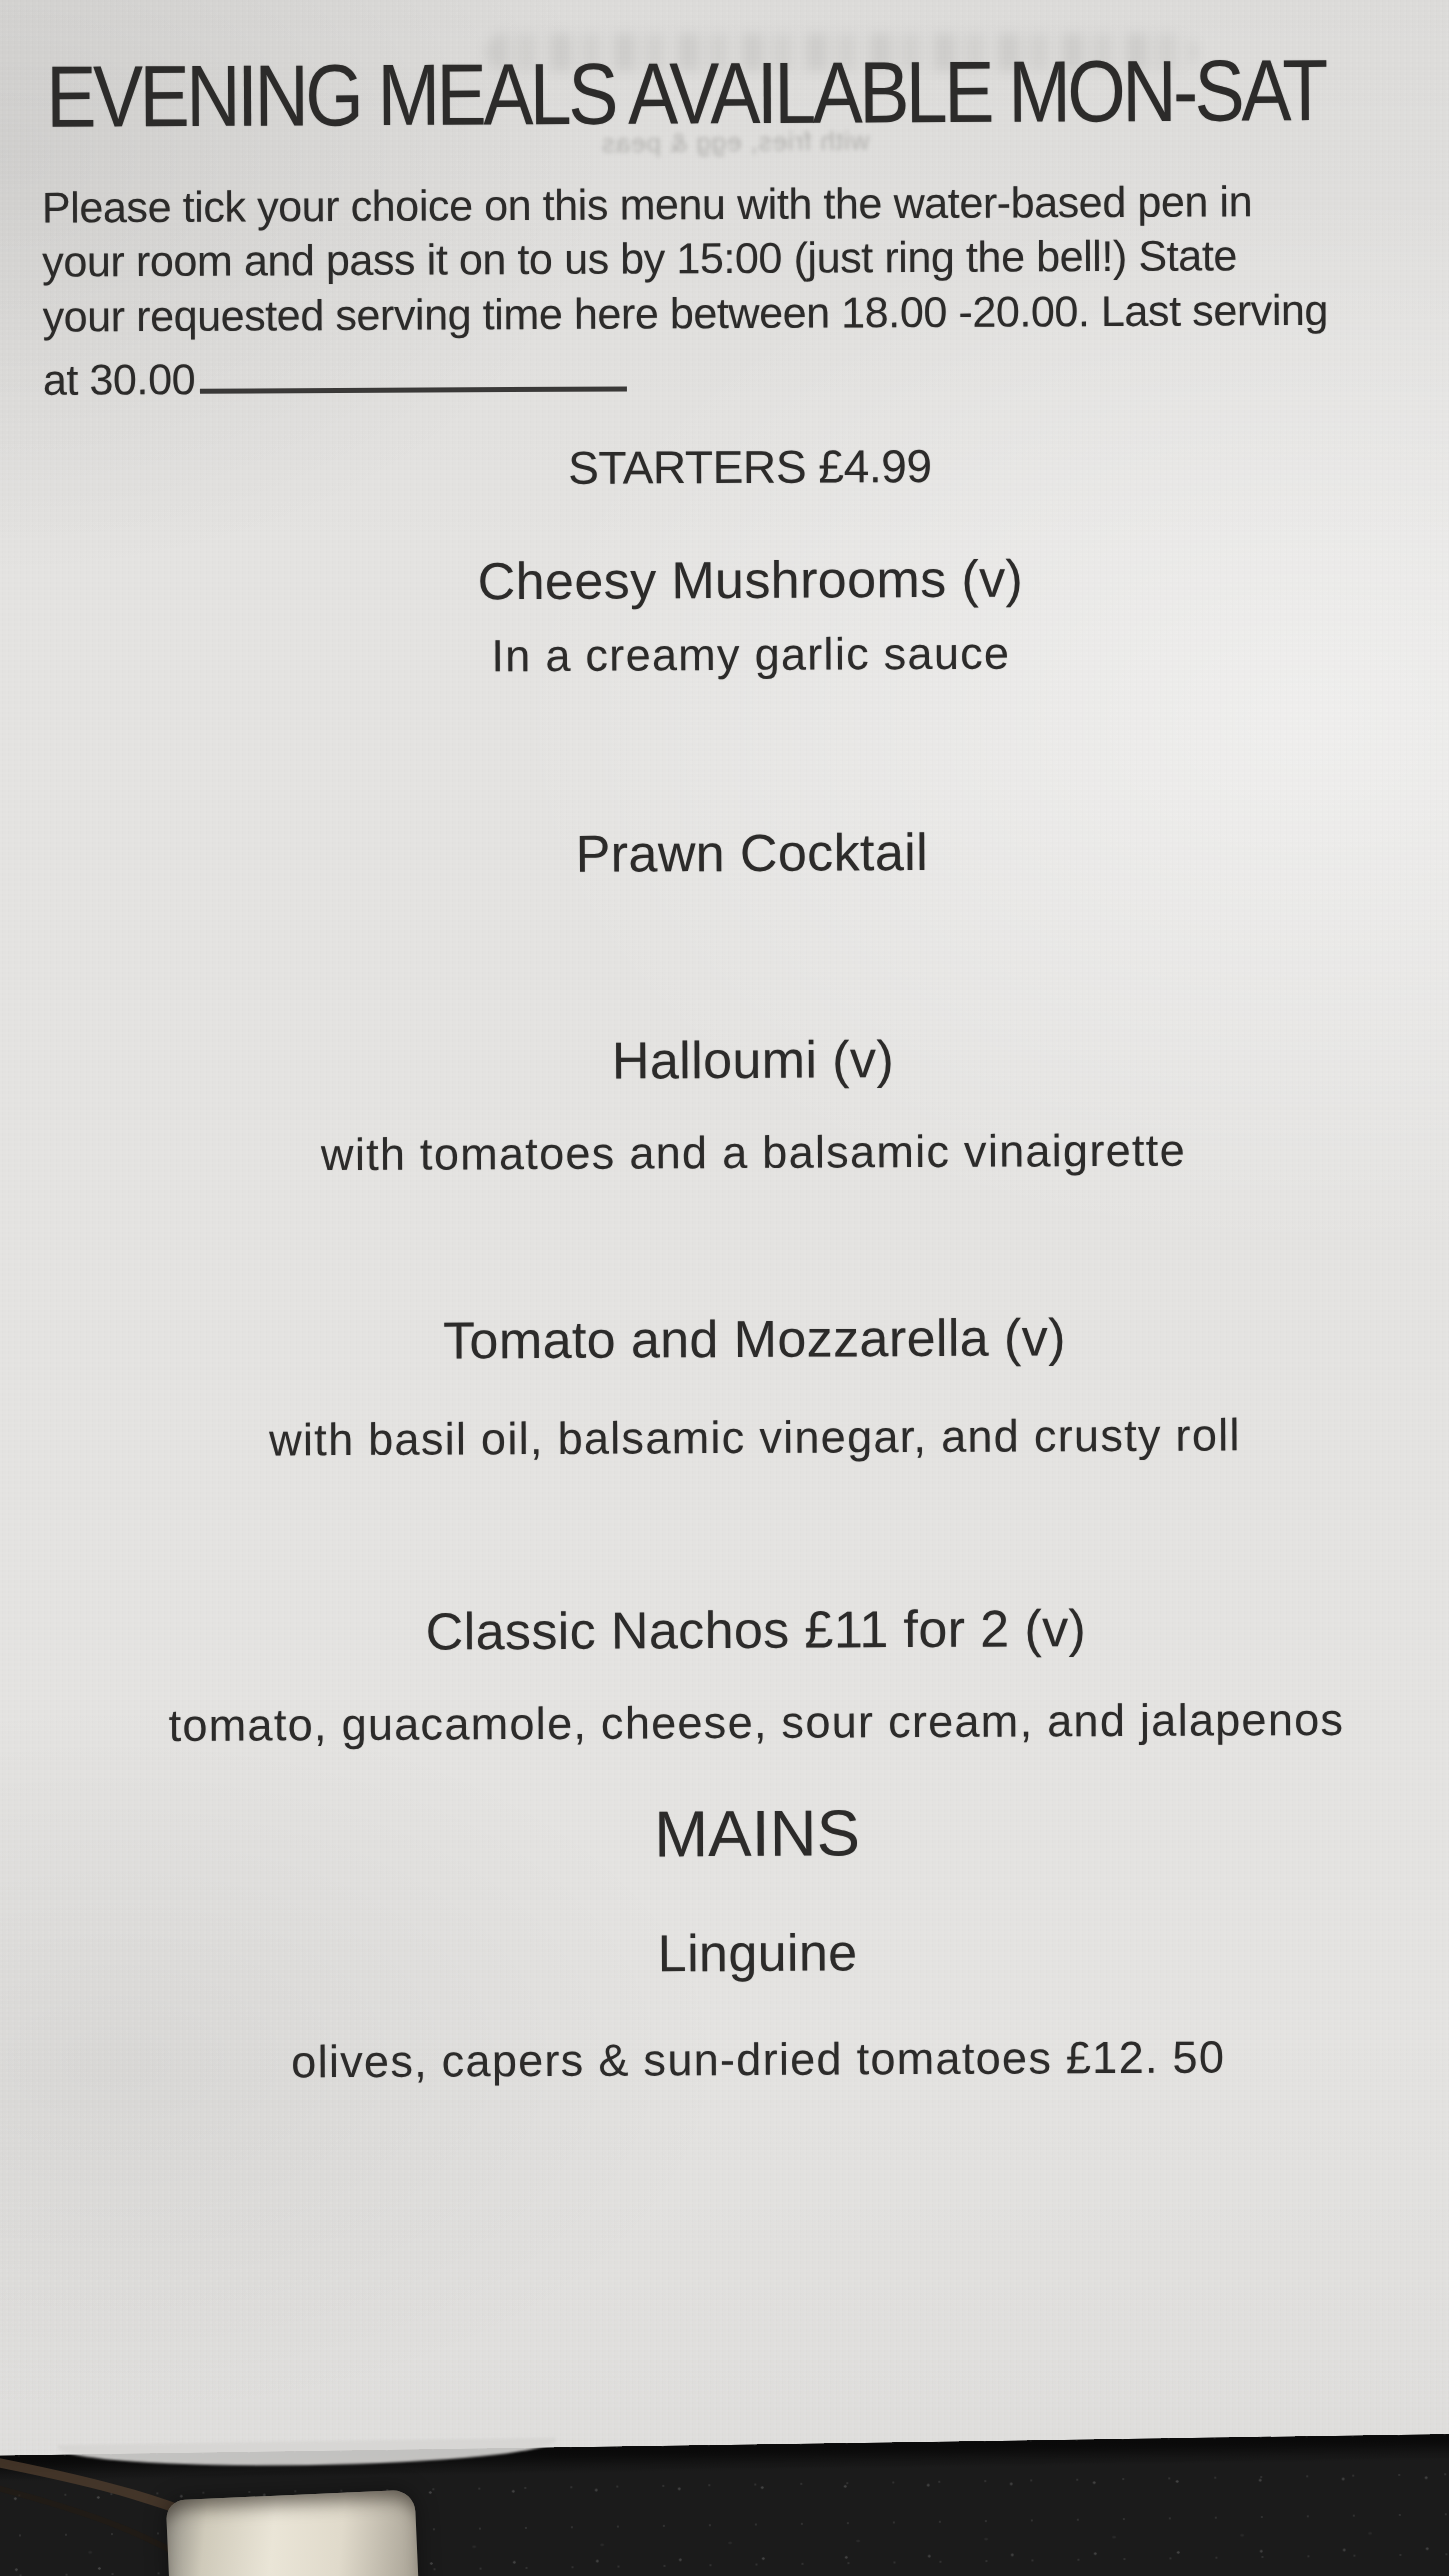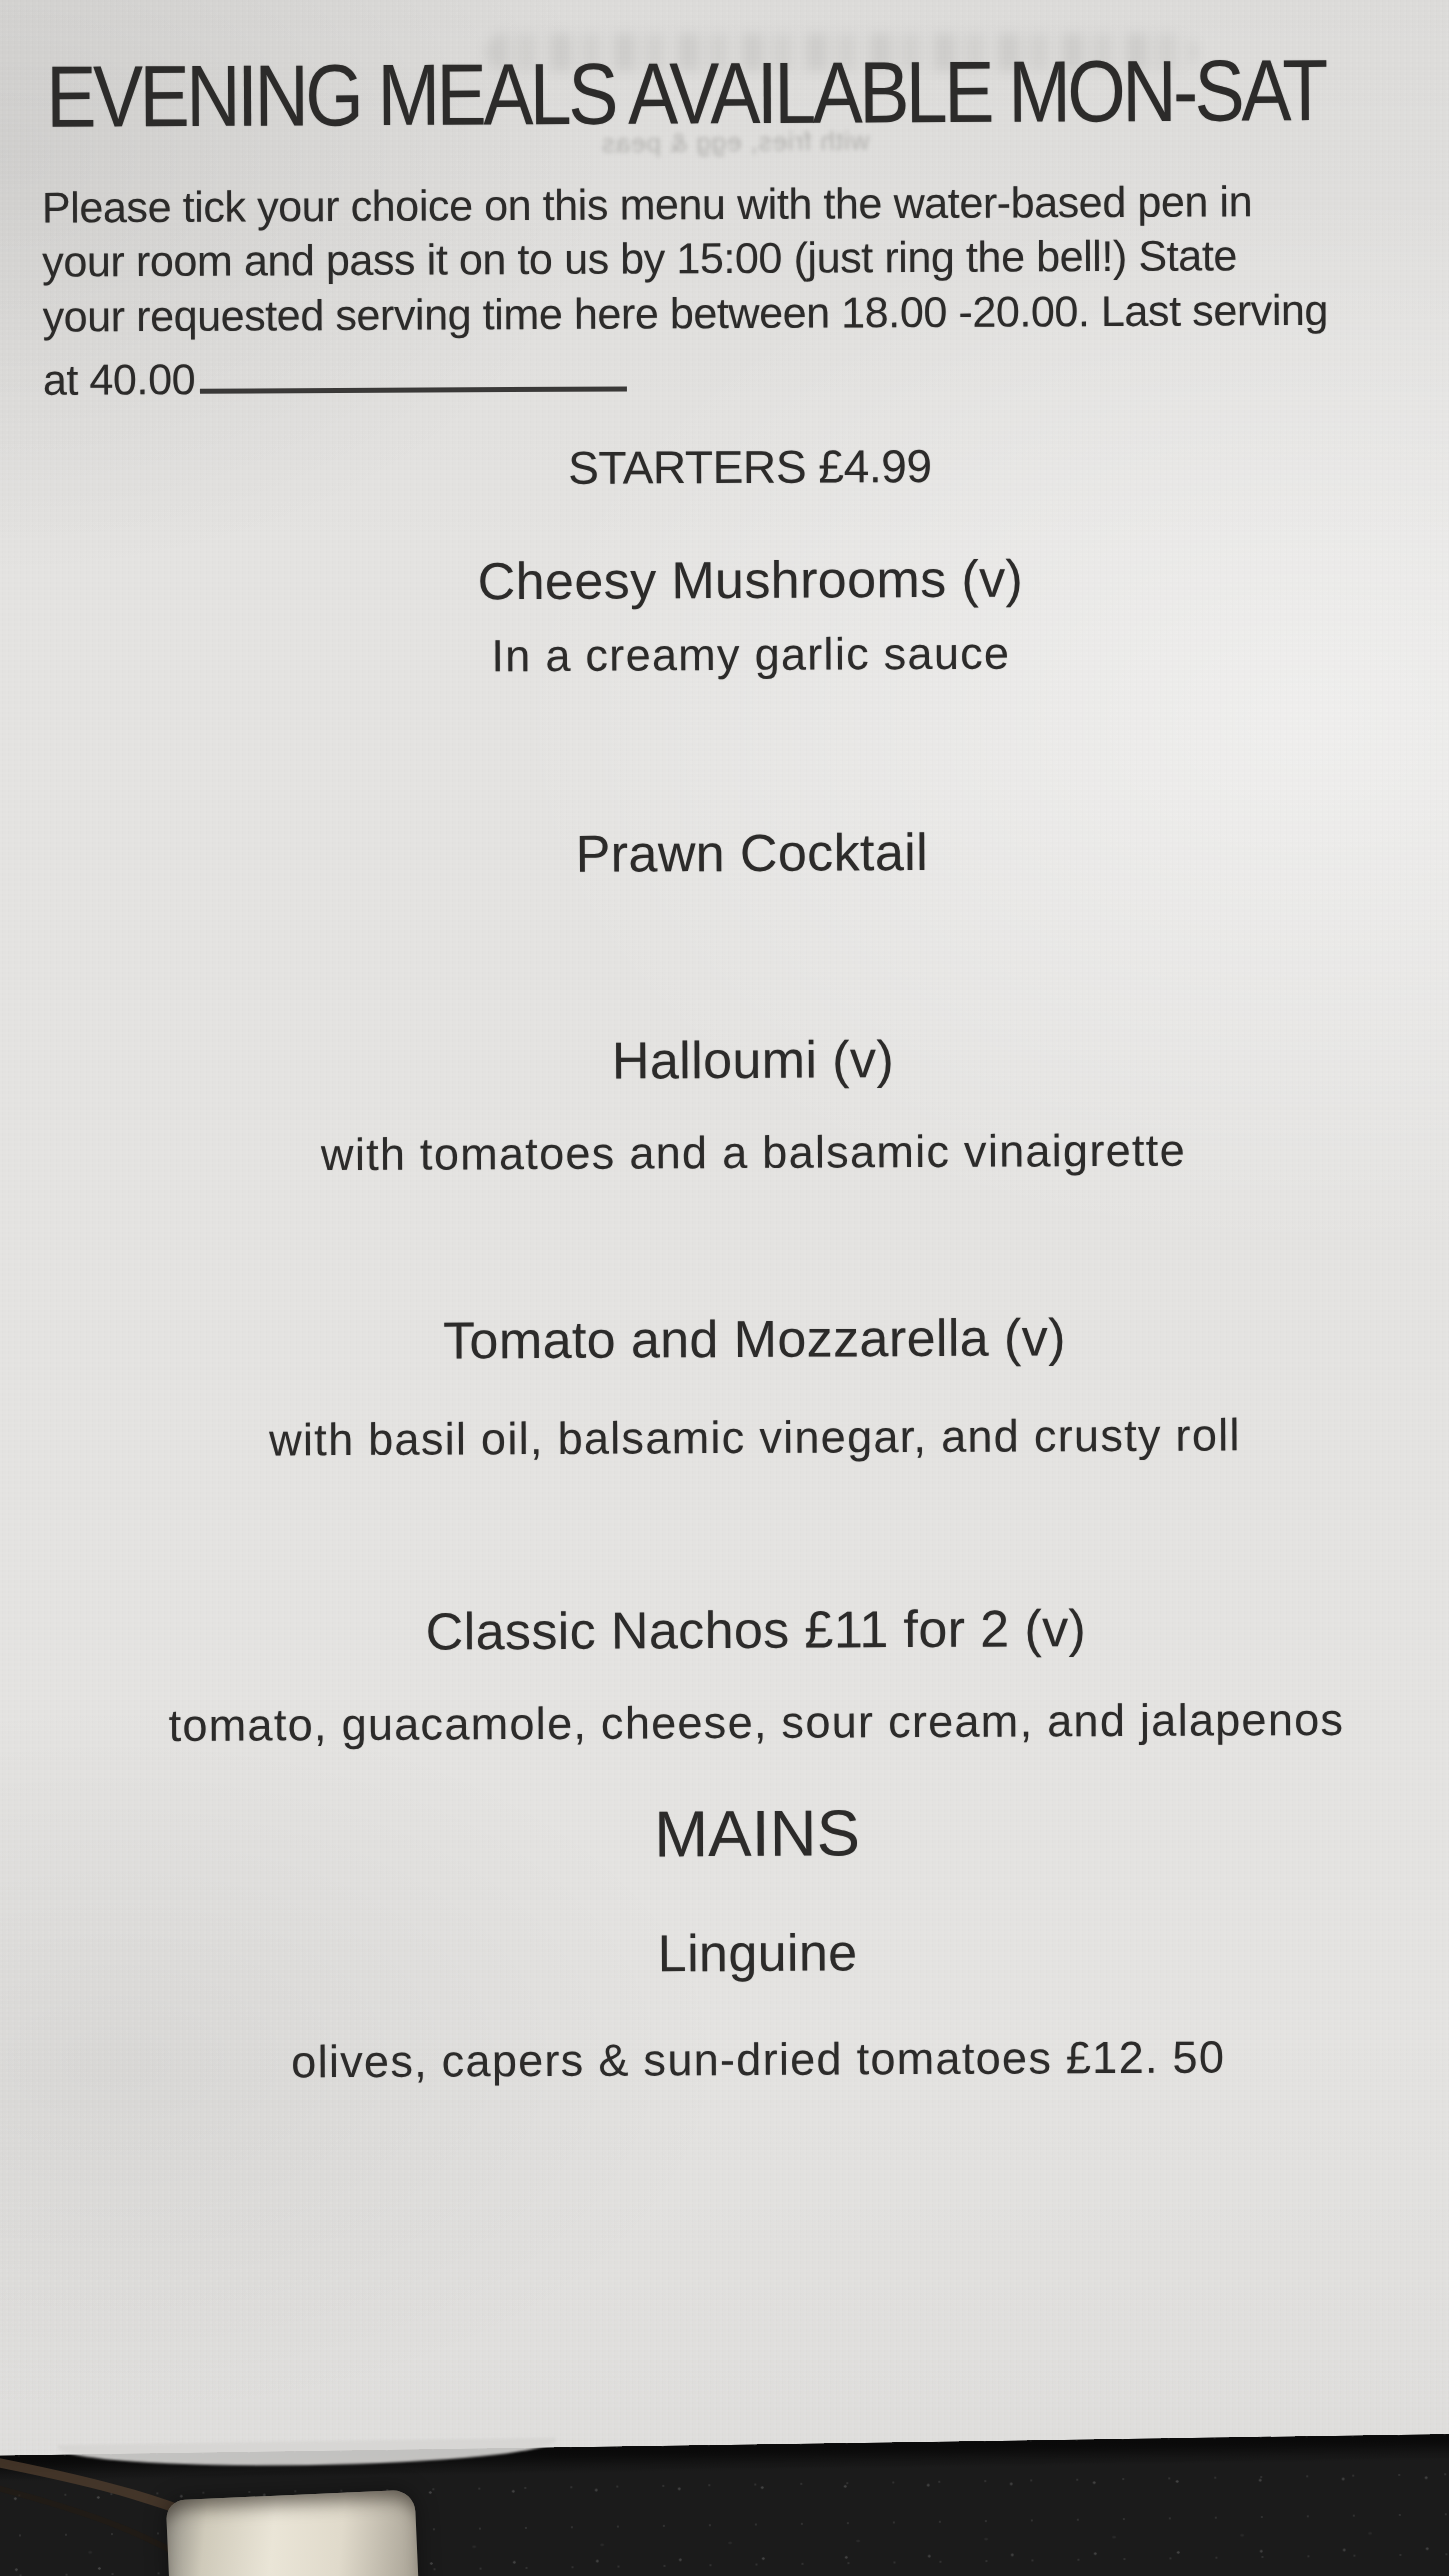--- a/index.html
+++ b/index.html
@@ -115,21 +115,21 @@
   <div class="show-mid">with fries, egg &amp; peas</div>
 
   <div class="print">
 
     <div class="title">EVENING MEALS AVAILABLE MON-SAT</div>
 
     <div class="intro-line il1">Please tick your choice on this menu with the water-based pen in</div>
     <div class="intro-line il2">your room and pass it on to us by 15:00 (just ring the bell!) State</div>
     <div class="intro-line il3">your requested serving time here between 18.00 -20.00. Last serving</div>
     <div class="intro-line il4">
-      <span>at 40.00</span><span class="blank-line"></span>
+      <span>at 30.00</span><span class="blank-line"></span>
     </div>
 
     <div class="menu-line f-head l1">STARTERS £4.99</div>
 
     <div class="menu-line f-name l2">Cheesy Mushrooms (v)</div>
     <div class="menu-line f-desc l3">In a creamy garlic sauce</div>
 
     <div class="menu-line f-name l4">Prawn Cocktail</div>
 
     <div class="menu-line f-name l5">Halloumi (v)</div>

